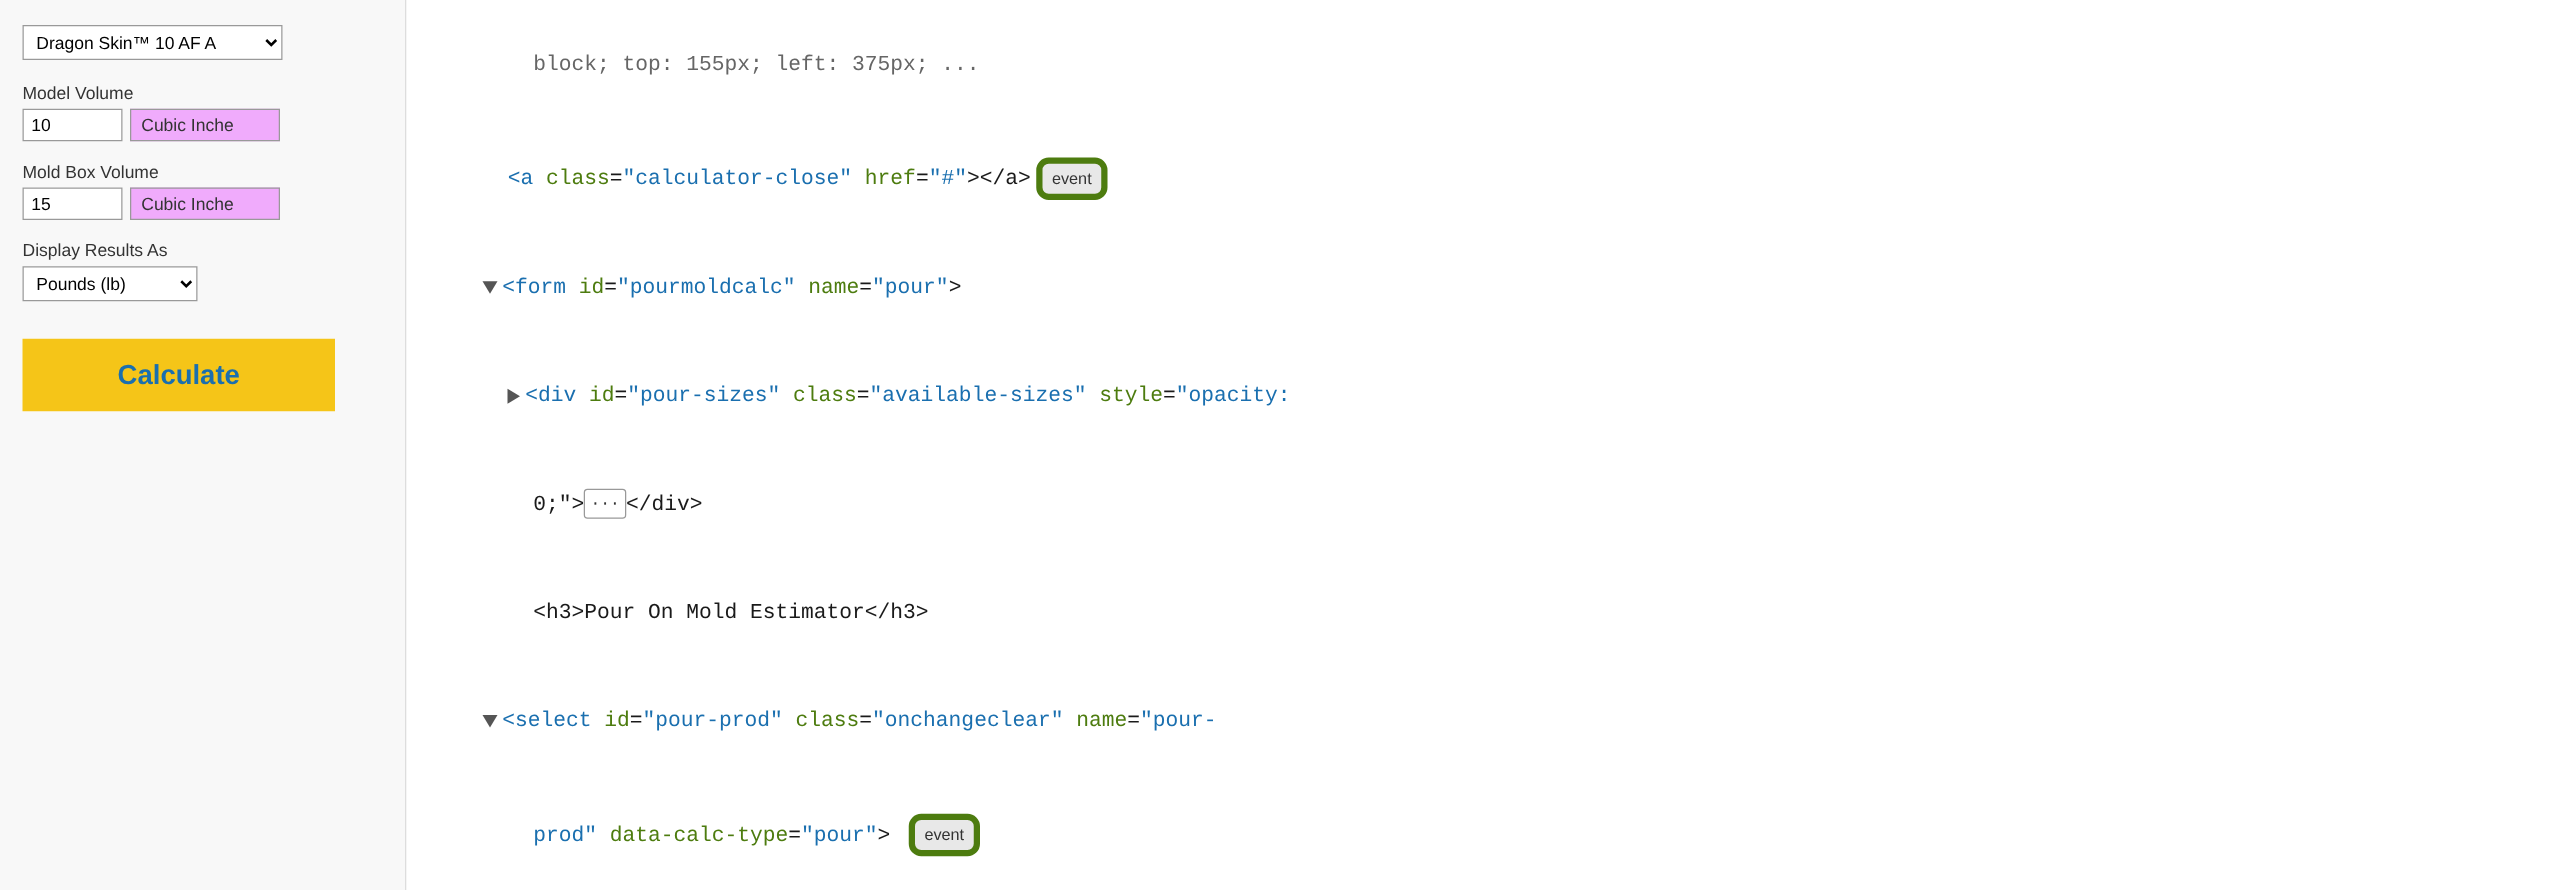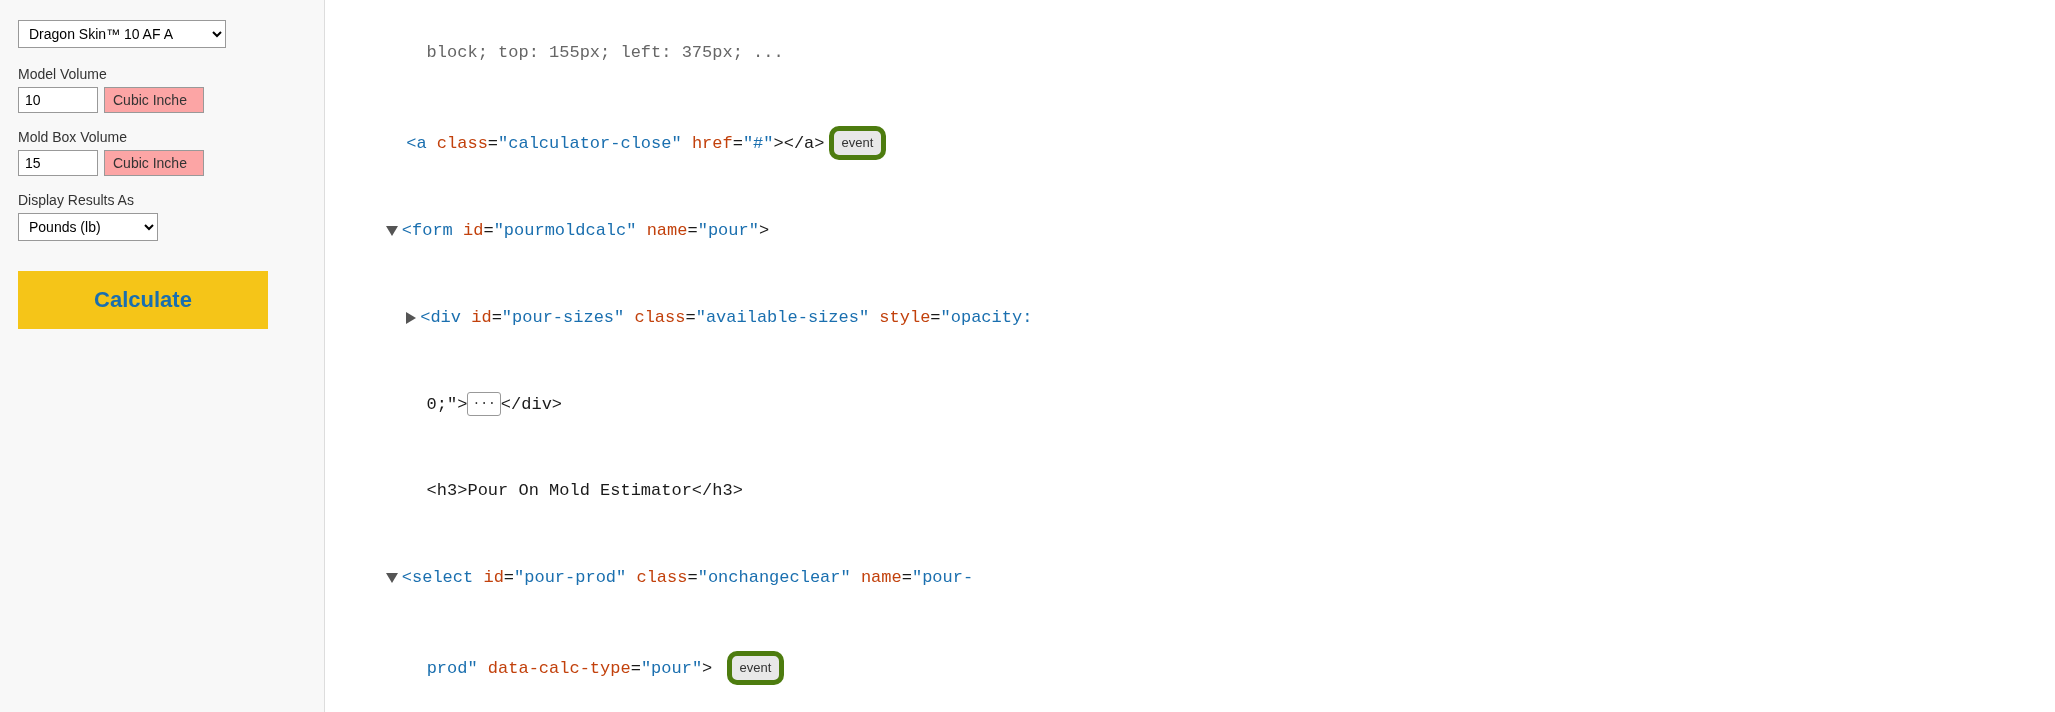--- a/index.html
+++ b/index.html
@@ -70,22 +70,22 @@
       background: #fff;
       font-family: Arial, sans-serif;
     }
 
     .field-unit {
       font-family: Arial, sans-serif;
       font-size: 14px;
       color: #333;
       border: 1px solid #999;
       padding: 4px 8px;
-      background: #fca5a5;
-      width: 100px;
+      background: #f0abfc;
+      width: 120px;
       white-space: nowrap;
       overflow: hidden;
       text-overflow: ellipsis;
     }
 
     .display-results-label {
       font-family: Arial, sans-serif;
       font-size: 14px;
       color: #333;
       margin-bottom: 5px;
@@ -128,21 +128,21 @@
       font-family: 'Courier New', Courier, monospace;
       font-size: 17px;
       line-height: 1.7;
     }
 
     .code-line {
       white-space: pre;
       display: block;
     }
     .code-blue { color: #1a6faf; }
-    .code-pink { color: #c2410c; }
+    .code-pink { color: #4d7c0f; }
     .code-black { color: #1a1a1a; }
     .code-gray { color: #666; text-align: right; }
 
     .event-badge {
       display: inline-block;
       background: #e8e8e8;
       border: 5px solid #4d7c0f;
       border-radius: 10px;
       padding: 1px 8px;
       font-size: 13px;

